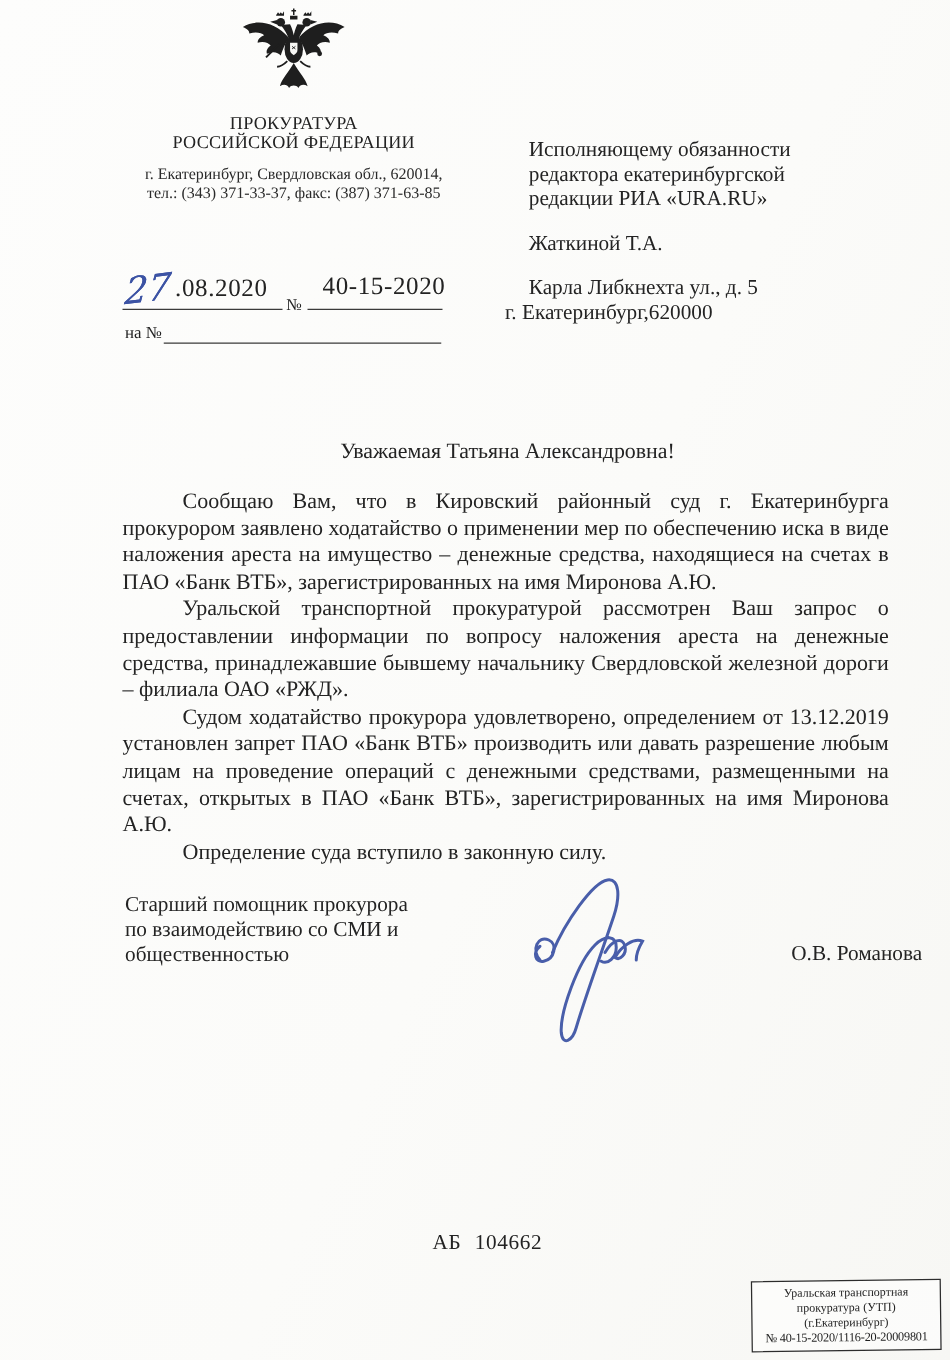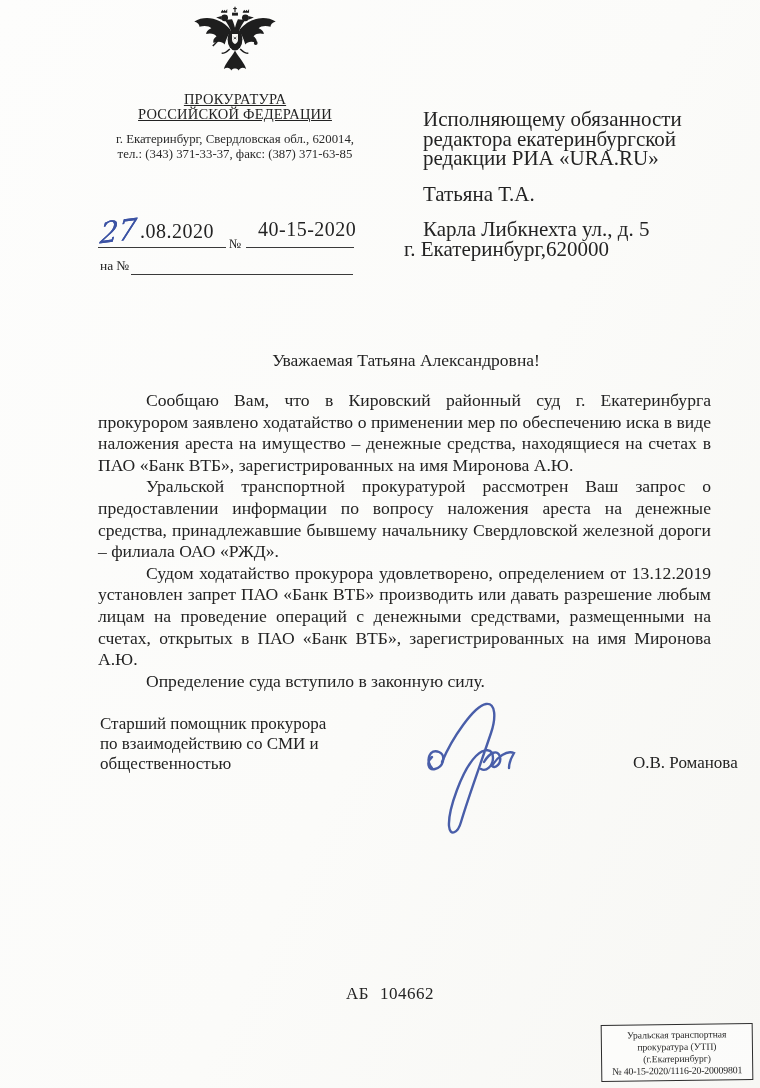--- a/index.html
+++ b/index.html
@@ -10,21 +10,21 @@
   }
   .page{
     position:relative;width:760px;height:1088px;overflow:hidden;
     background:linear-gradient(115deg,#fdfdfc 0%,#fbfbf9 55%,#f7f7f4 100%);
     color:#232323;
   }
 
   
   .letterhead{position:absolute;left:95px;top:6px;width:280px;text-align:center;}
   .emblem{width:96px;height:74px;margin:0 auto;display:block;}
-  .org-top{margin-top:12px;font-size:14.5px;line-height:15px;letter-spacing:.2px;text-decoration:underline;}
+  .org-top{margin-top:12px;font-size:14.5px;line-height:15px;letter-spacing:.2px;}
   .org-name{margin-top:9px;font-weight:bold;font-size:15px;line-height:15.5px;letter-spacing:.2px;}
   .addr{margin-top:10px;font-size:12.8px;line-height:14.5px;color:#2a2a2a;}
 
   
   .dateblock{position:absolute;left:98px;top:214px;width:262px;font-size:20px;}
   .hand-day{
     position:absolute;left:2px;top:0;
     color:#3c53a4;font-size:29px;font-style:italic;
     transform:rotate(-7deg) skewX(-12deg);
     font-family:"DejaVu Serif",serif;
@@ -32,21 +32,21 @@
   }
   .date-printed{position:absolute;left:42px;top:6px;letter-spacing:.5px;}
   .doc-number{position:absolute;left:160px;top:4px;letter-spacing:.5px;}
   .u-line1{position:absolute;left:0;top:33px;width:128px;border-bottom:1.3px solid #3a3a3a;}
   .no-sign{position:absolute;left:131px;top:22px;font-size:13px;}
   .u-line2{position:absolute;left:148px;top:33px;width:108px;border-bottom:1.3px solid #3a3a3a;}
   .ref-row{position:absolute;left:2px;top:44px;font-size:13.5px;}
   .u-line3{position:absolute;left:33px;top:60px;width:222px;border-bottom:1.3px solid #3a3a3a;}
 
   
-  .recipient{position:absolute;left:423px;top:110px;width:310px;font-size:21px;line-height:19.5px;}
+  .recipient{position:absolute;left:423px;top:110px;width:310px;font-size:17px;line-height:19.5px;}
   .recipient .name{margin-top:16px;}
   .recipient .r-addr{margin-top:16px;}
   .recipient .r-addr2{margin-left:-19px;}
 
   
   .salutation{position:absolute;left:100px;top:350px;width:612px;text-align:center;font-size:17.5px;}
   .bodytext{position:absolute;left:98px;top:390px;width:613px;font-size:17.6px;line-height:21.6px;text-align:justify;}
   .bodytext p{margin:0;text-indent:48px;}
 
   
@@ -126,21 +126,21 @@
     <span class="no-sign">№</span>
     <span class="u-line2"></span>
     <span class="ref-row">на №</span>
     <span class="u-line3"></span>
   </div>
 
   <div class="recipient">
     <div>Исполняющему обязанности</div>
     <div>редактора екатеринбургской</div>
     <div>редакции РИА «URA.RU»</div>
-    <div class="name">Татьяна Т.А.</div>
+    <div class="name">Жаткиной Т.А.</div>
     <div class="r-addr">Карла Либкнехта ул., д. 5</div>
     <div class="r-addr2">г. Екатеринбург,620000</div>
   </div>
 
   <div class="salutation">Уважаемая Татьяна Александровна!</div>
 
   <div class="bodytext">
     <p>Сообщаю Вам, что в Кировский районный суд г. Екатеринбурга прокурором заявлено ходатайство о применении мер по обеспечению иска в виде наложения ареста на имущество – денежные средства, находящиеся на счетах в ПАО «Банк ВТБ», зарегистрированных на имя Миронова А.Ю.</p>
     <p>Уральской транспортной прокуратурой рассмотрен Ваш запрос о предоставлении информации по вопросу наложения ареста на денежные средства, принадлежавшие бывшему начальнику Свердловской железной дороги – филиала ОАО «РЖД».</p>
     <p>Судом ходатайство прокурора удовлетворено, определением от 13.12.2019 установлен запрет ПАО «Банк ВТБ» производить или давать разрешение любым лицам на проведение операций с денежными средствами, размещенными на счетах, открытых в ПАО «Банк ВТБ», зарегистрированных на имя Миронова А.Ю.</p>

